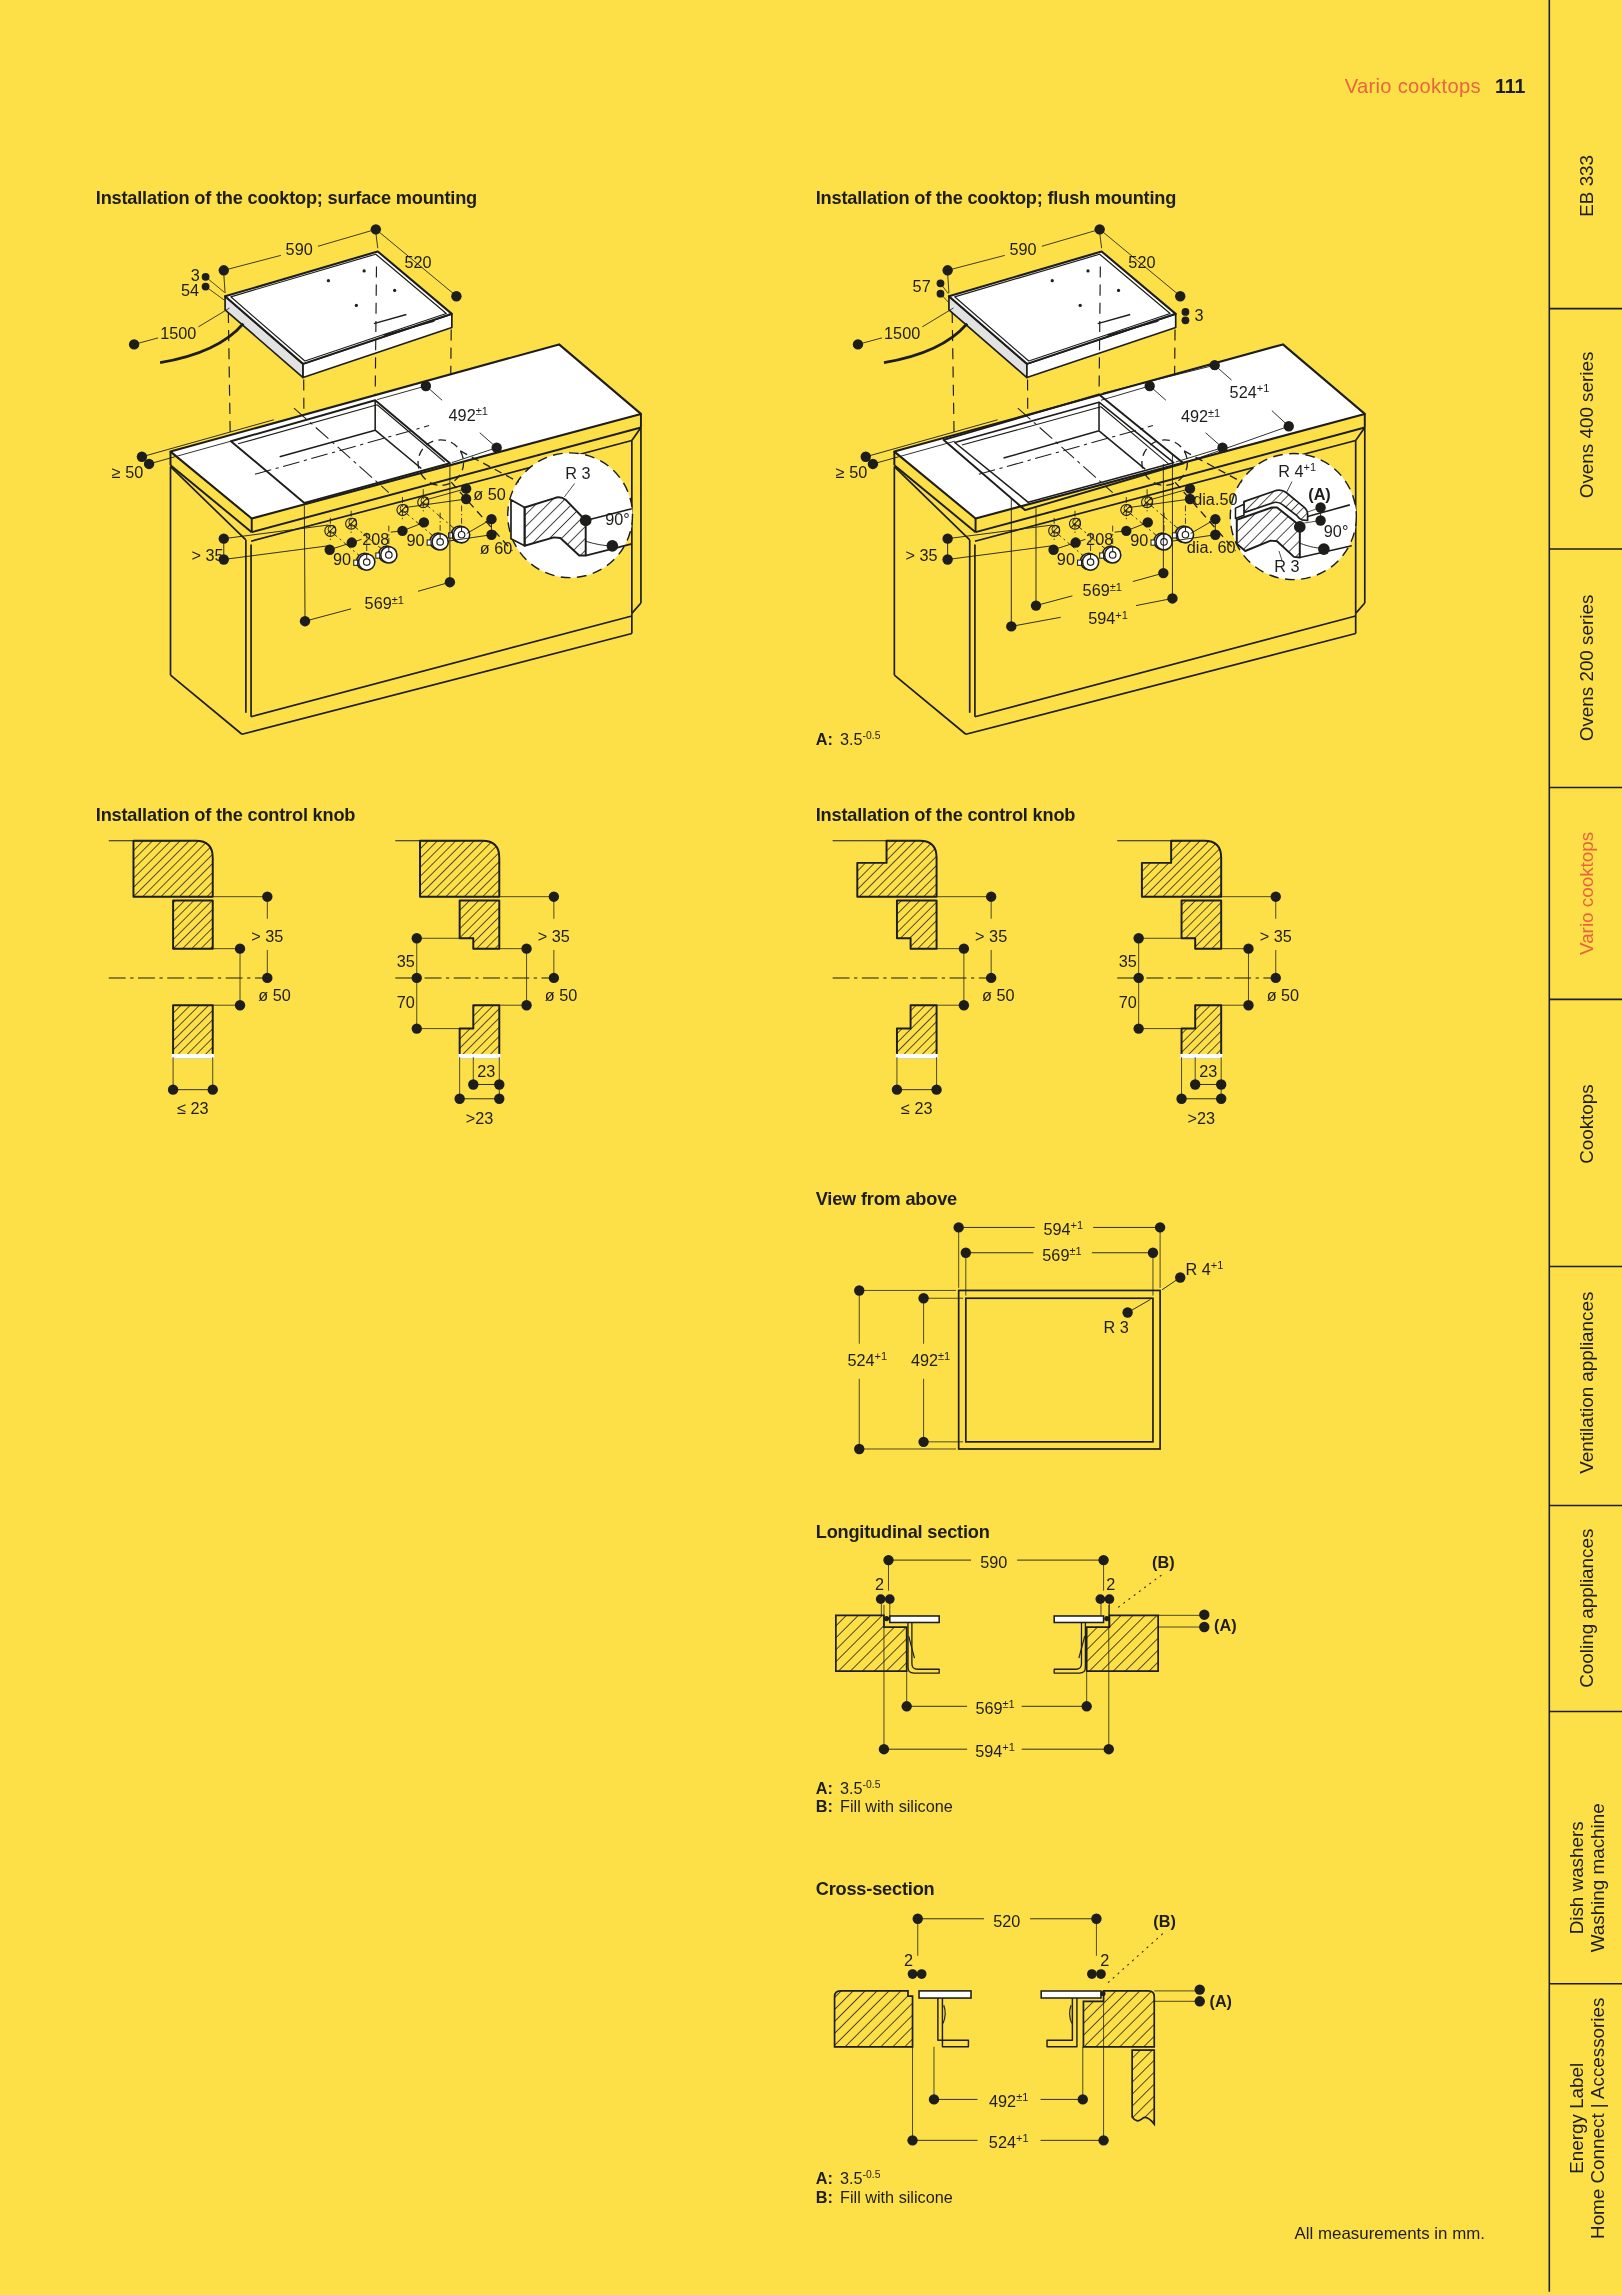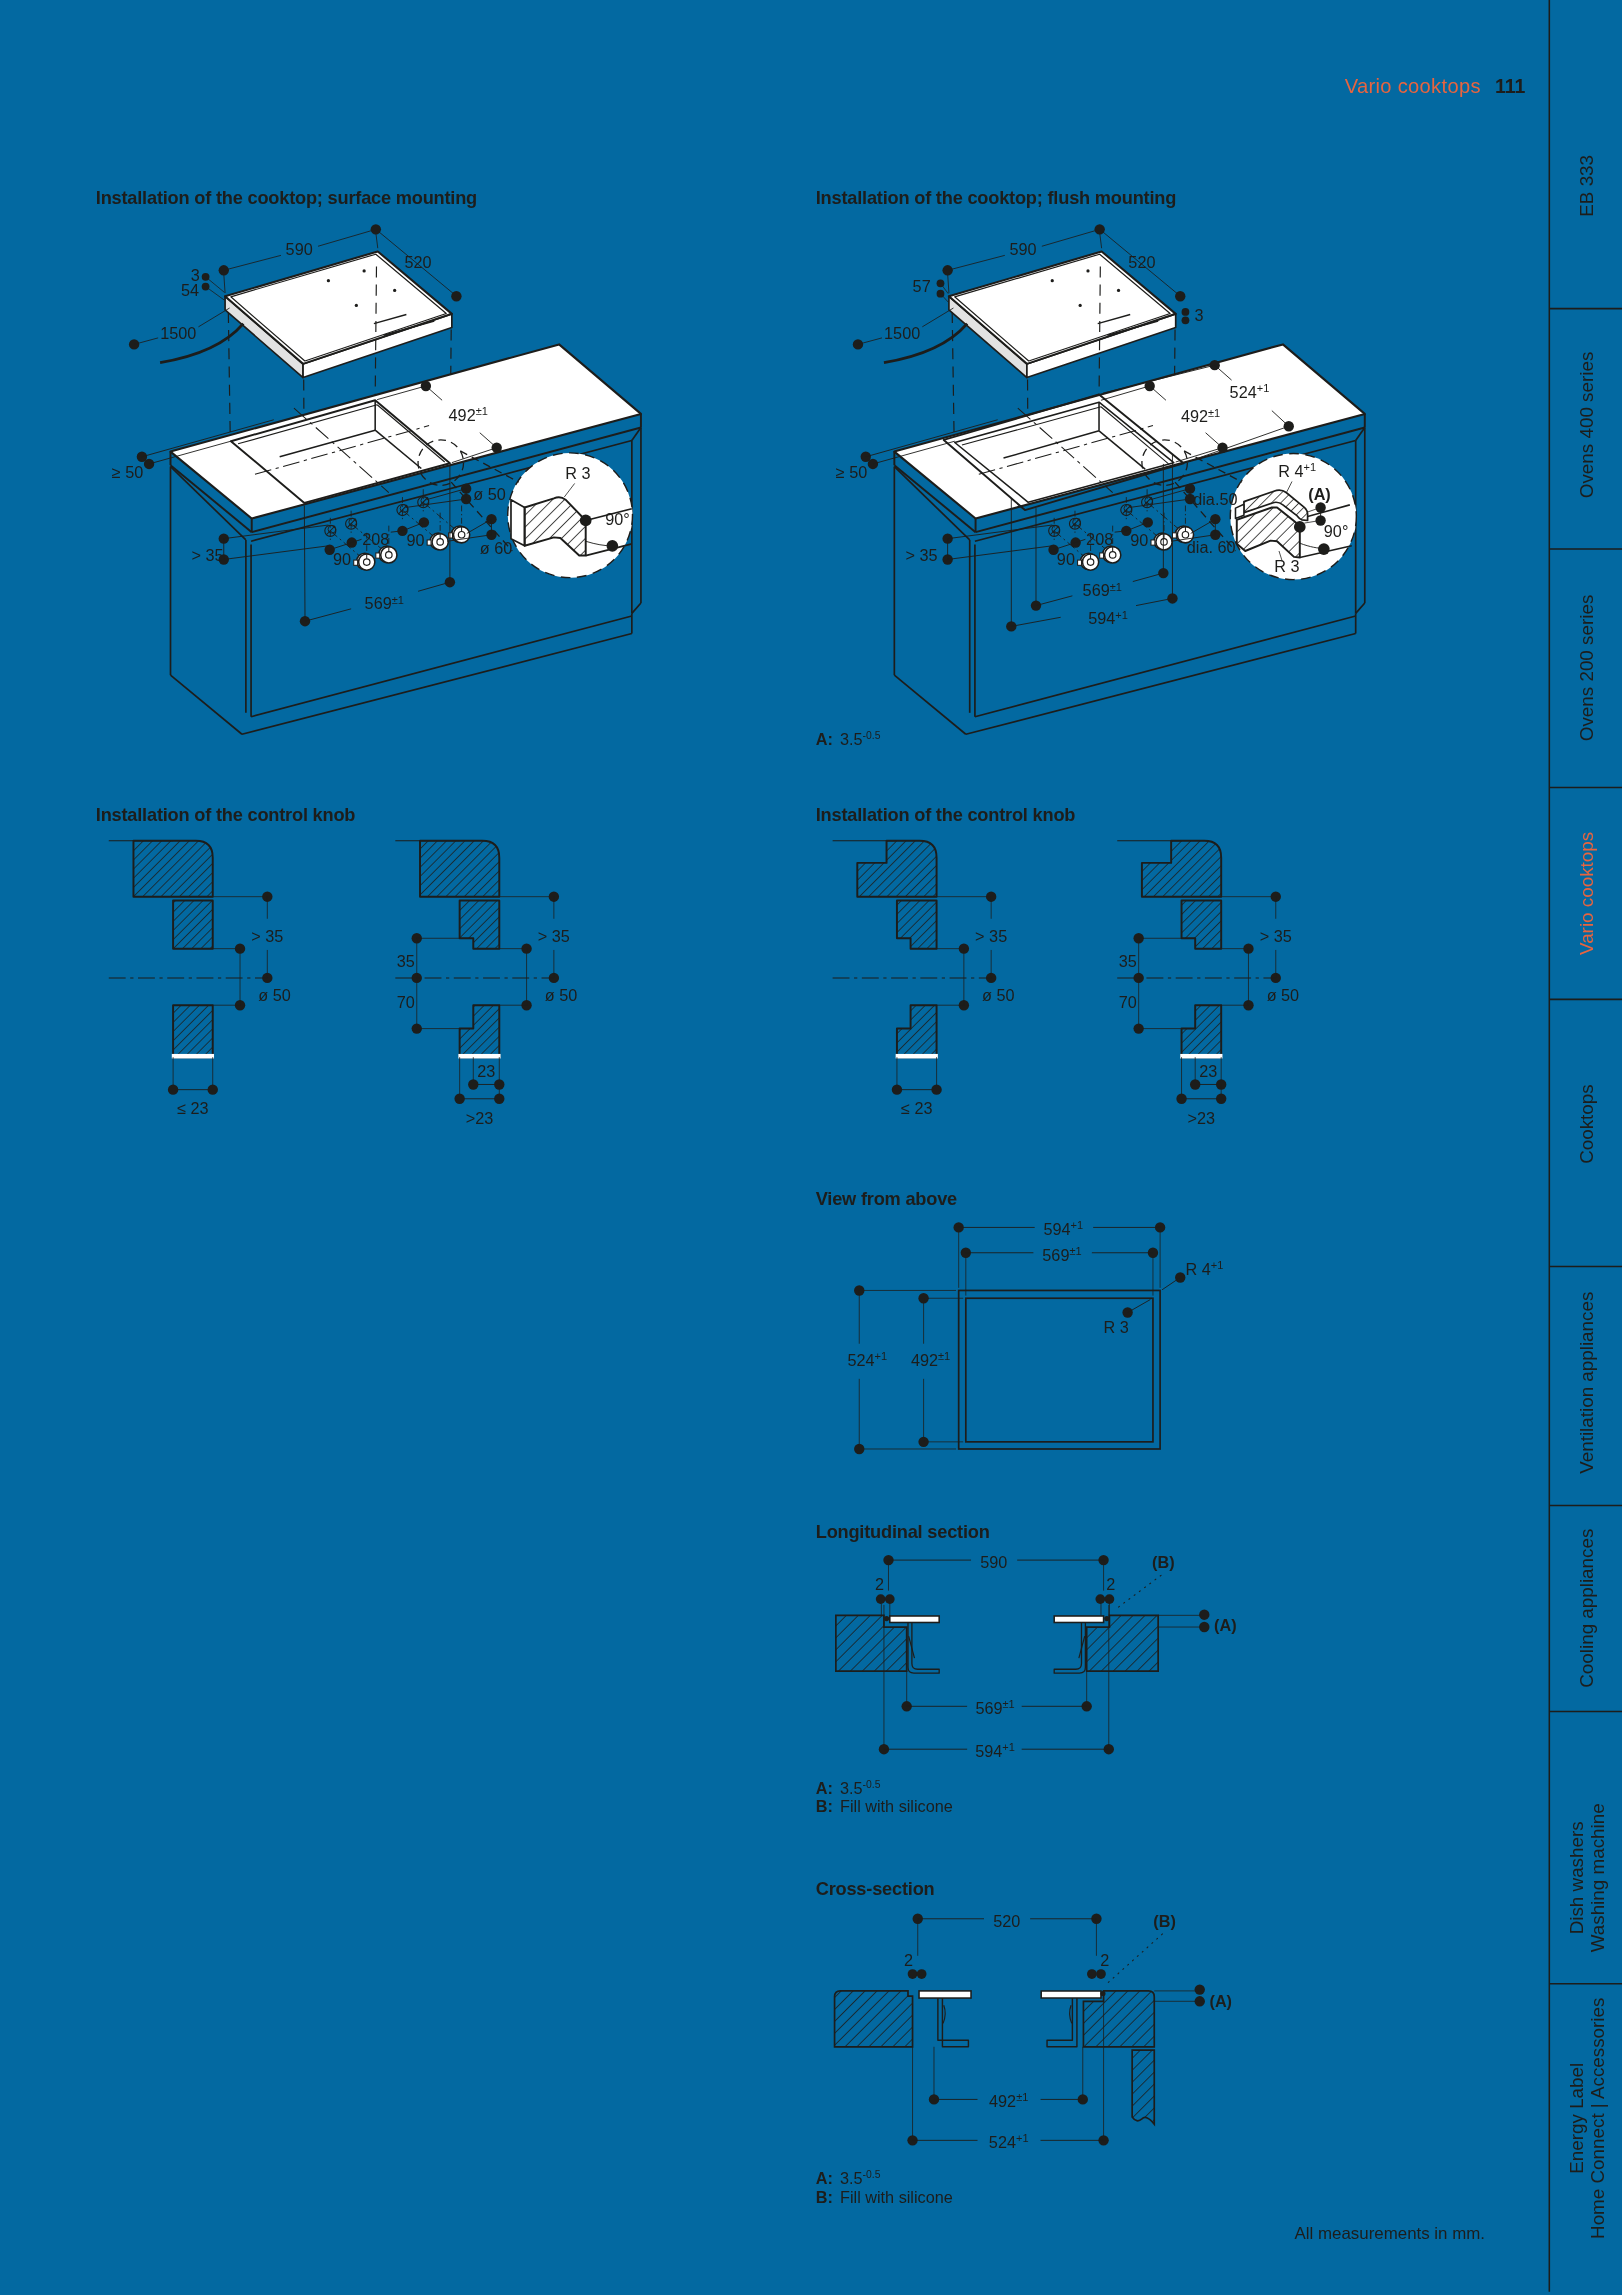--- a/index.html
+++ b/index.html
@@ -1,16 +1,16 @@
 <!DOCTYPE html>
 <html style="font-size:10.4px"><head>
 <meta charset="utf-8">
 <style>
 html,body{margin:0;padding:0;background:#fff;}
-#page{position:relative;width:1623px;height:2295px;background:#0369a1;overflow:hidden;font-family:"Liberation Sans",sans-serif;}
+#page{position:relative;width:1623px;height:2295px;background:#fde047;overflow:hidden;font-family:"Liberation Sans",sans-serif;}
 svg{position:absolute;left:0;top:0;}
 text{font-family:"Liberation Sans",sans-serif;}
 </style>
 </head>
 <body>
 <div id="page">
 <svg width="1623" height="2295" viewBox="0 0 2497 3532" fill="#1d1d1b">
 <defs>
 <pattern id="h9" patternUnits="userSpaceOnUse" width="10" height="10" patternTransform="rotate(45)">
   <line x1="0" y1="0" x2="0" y2="10" stroke="#1d1d1b" stroke-width="2.3"></line>

